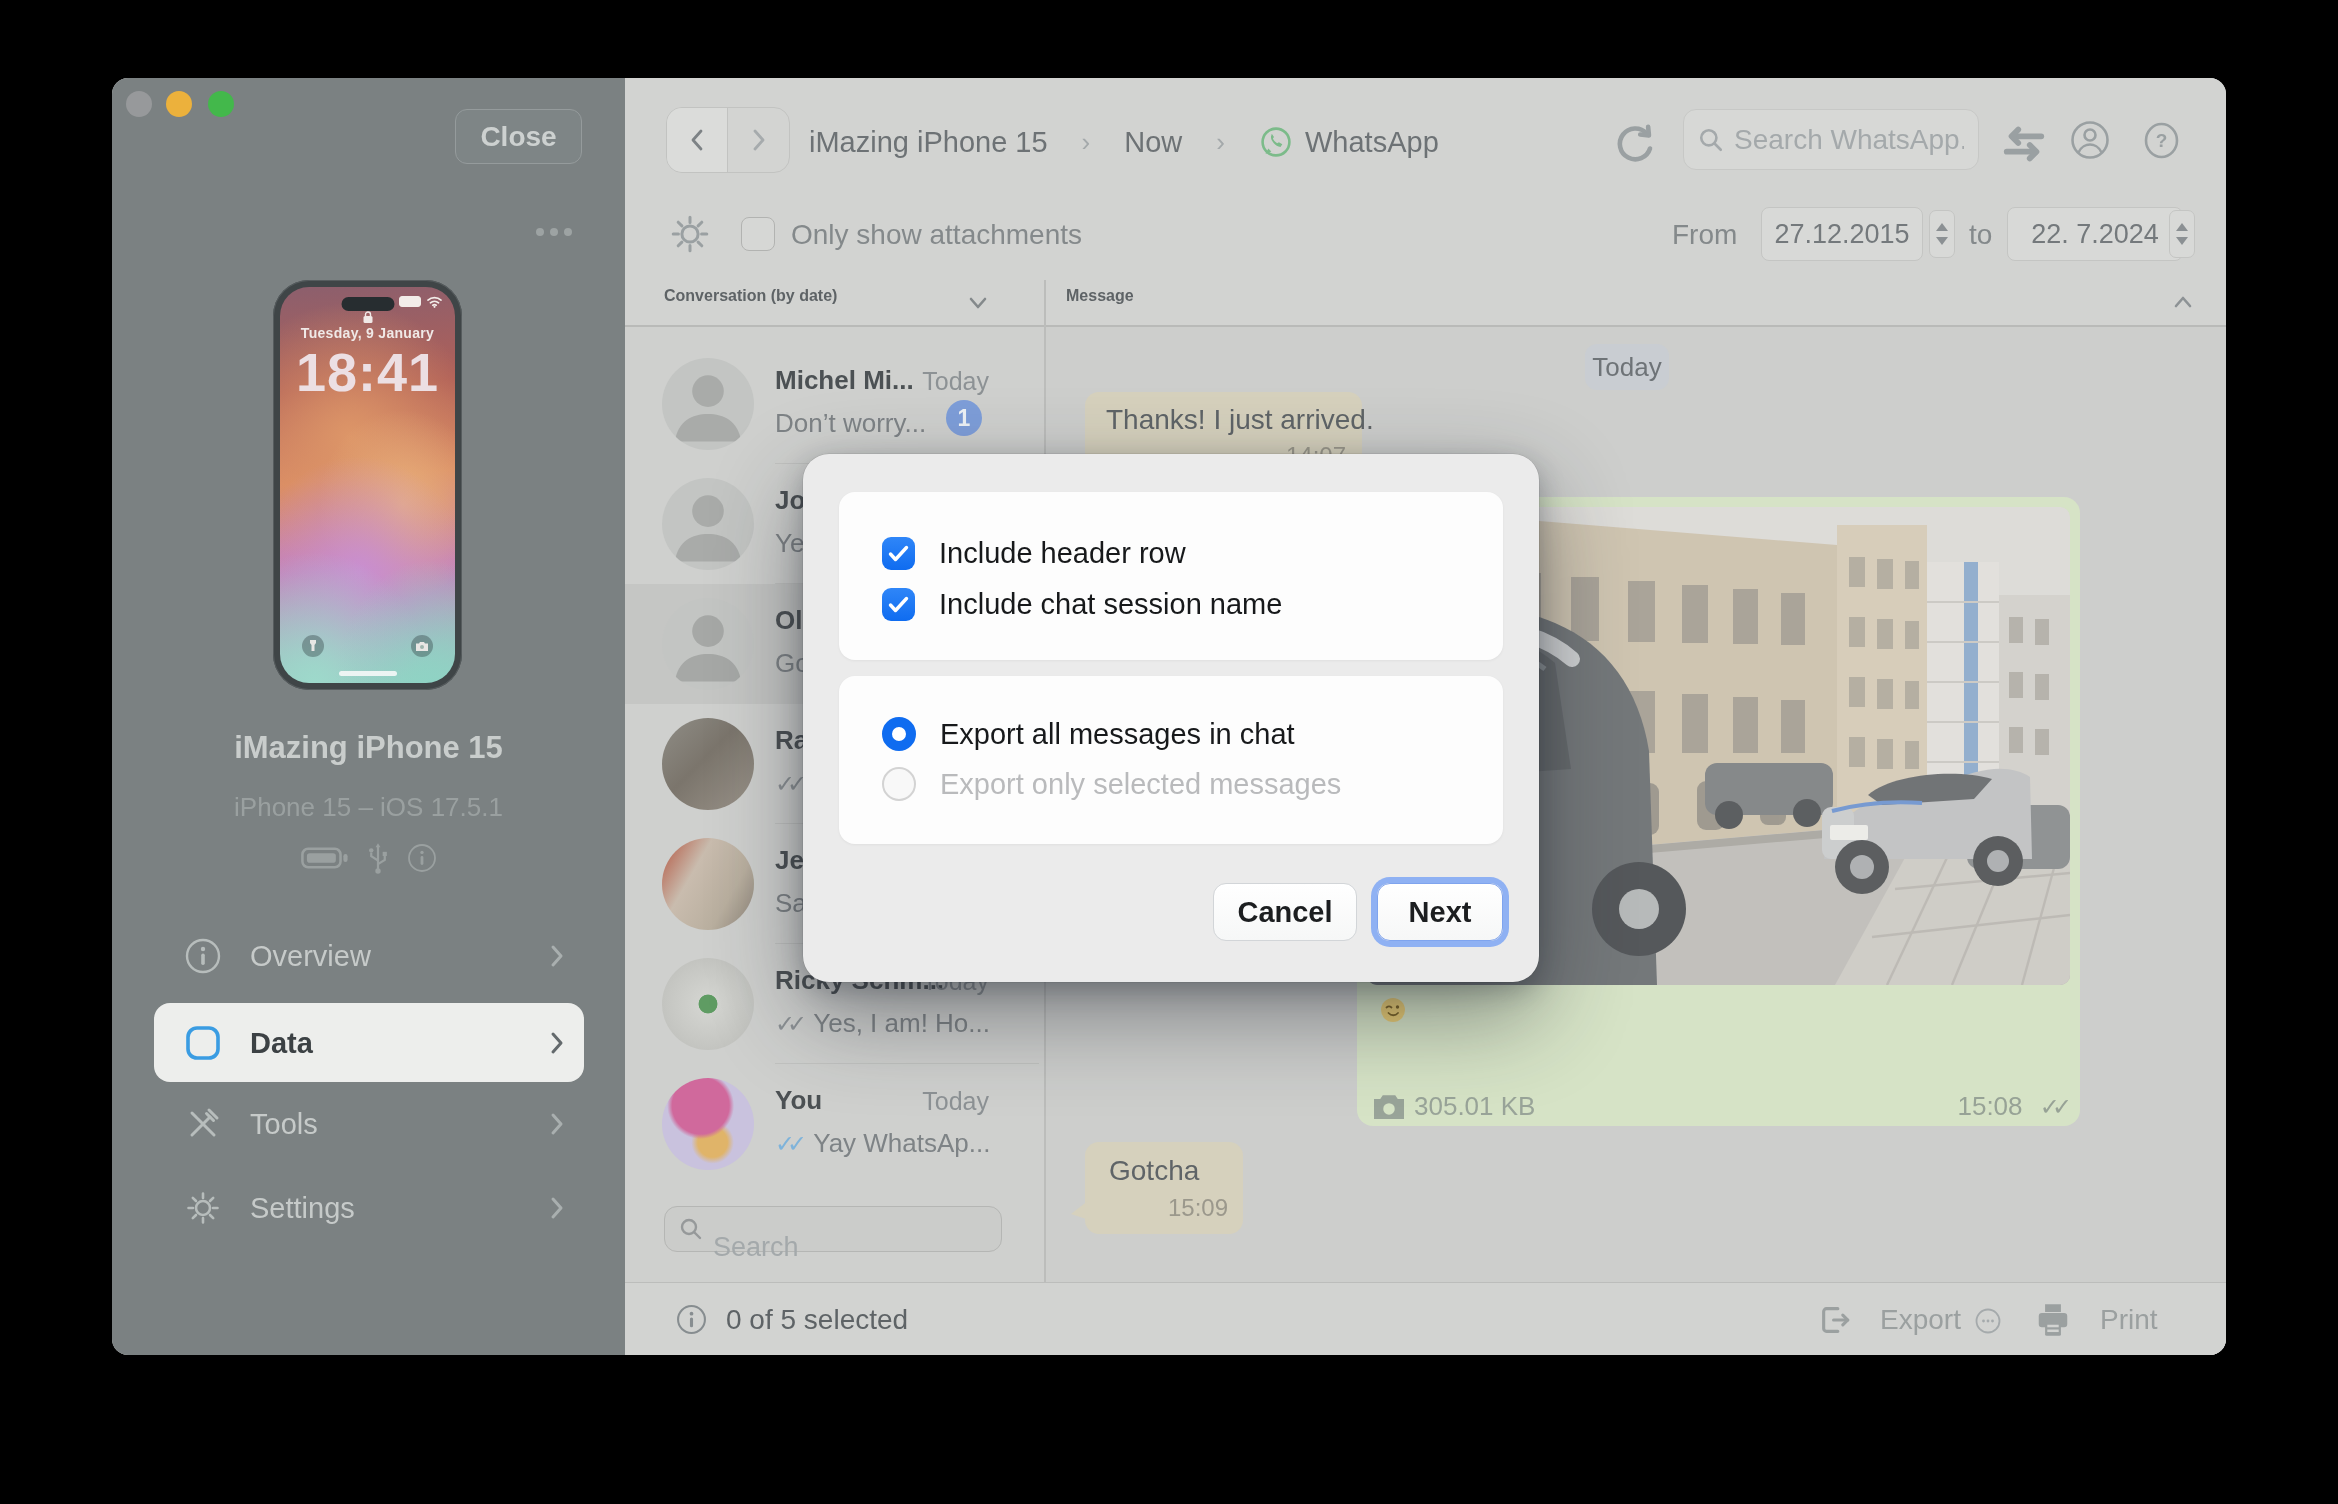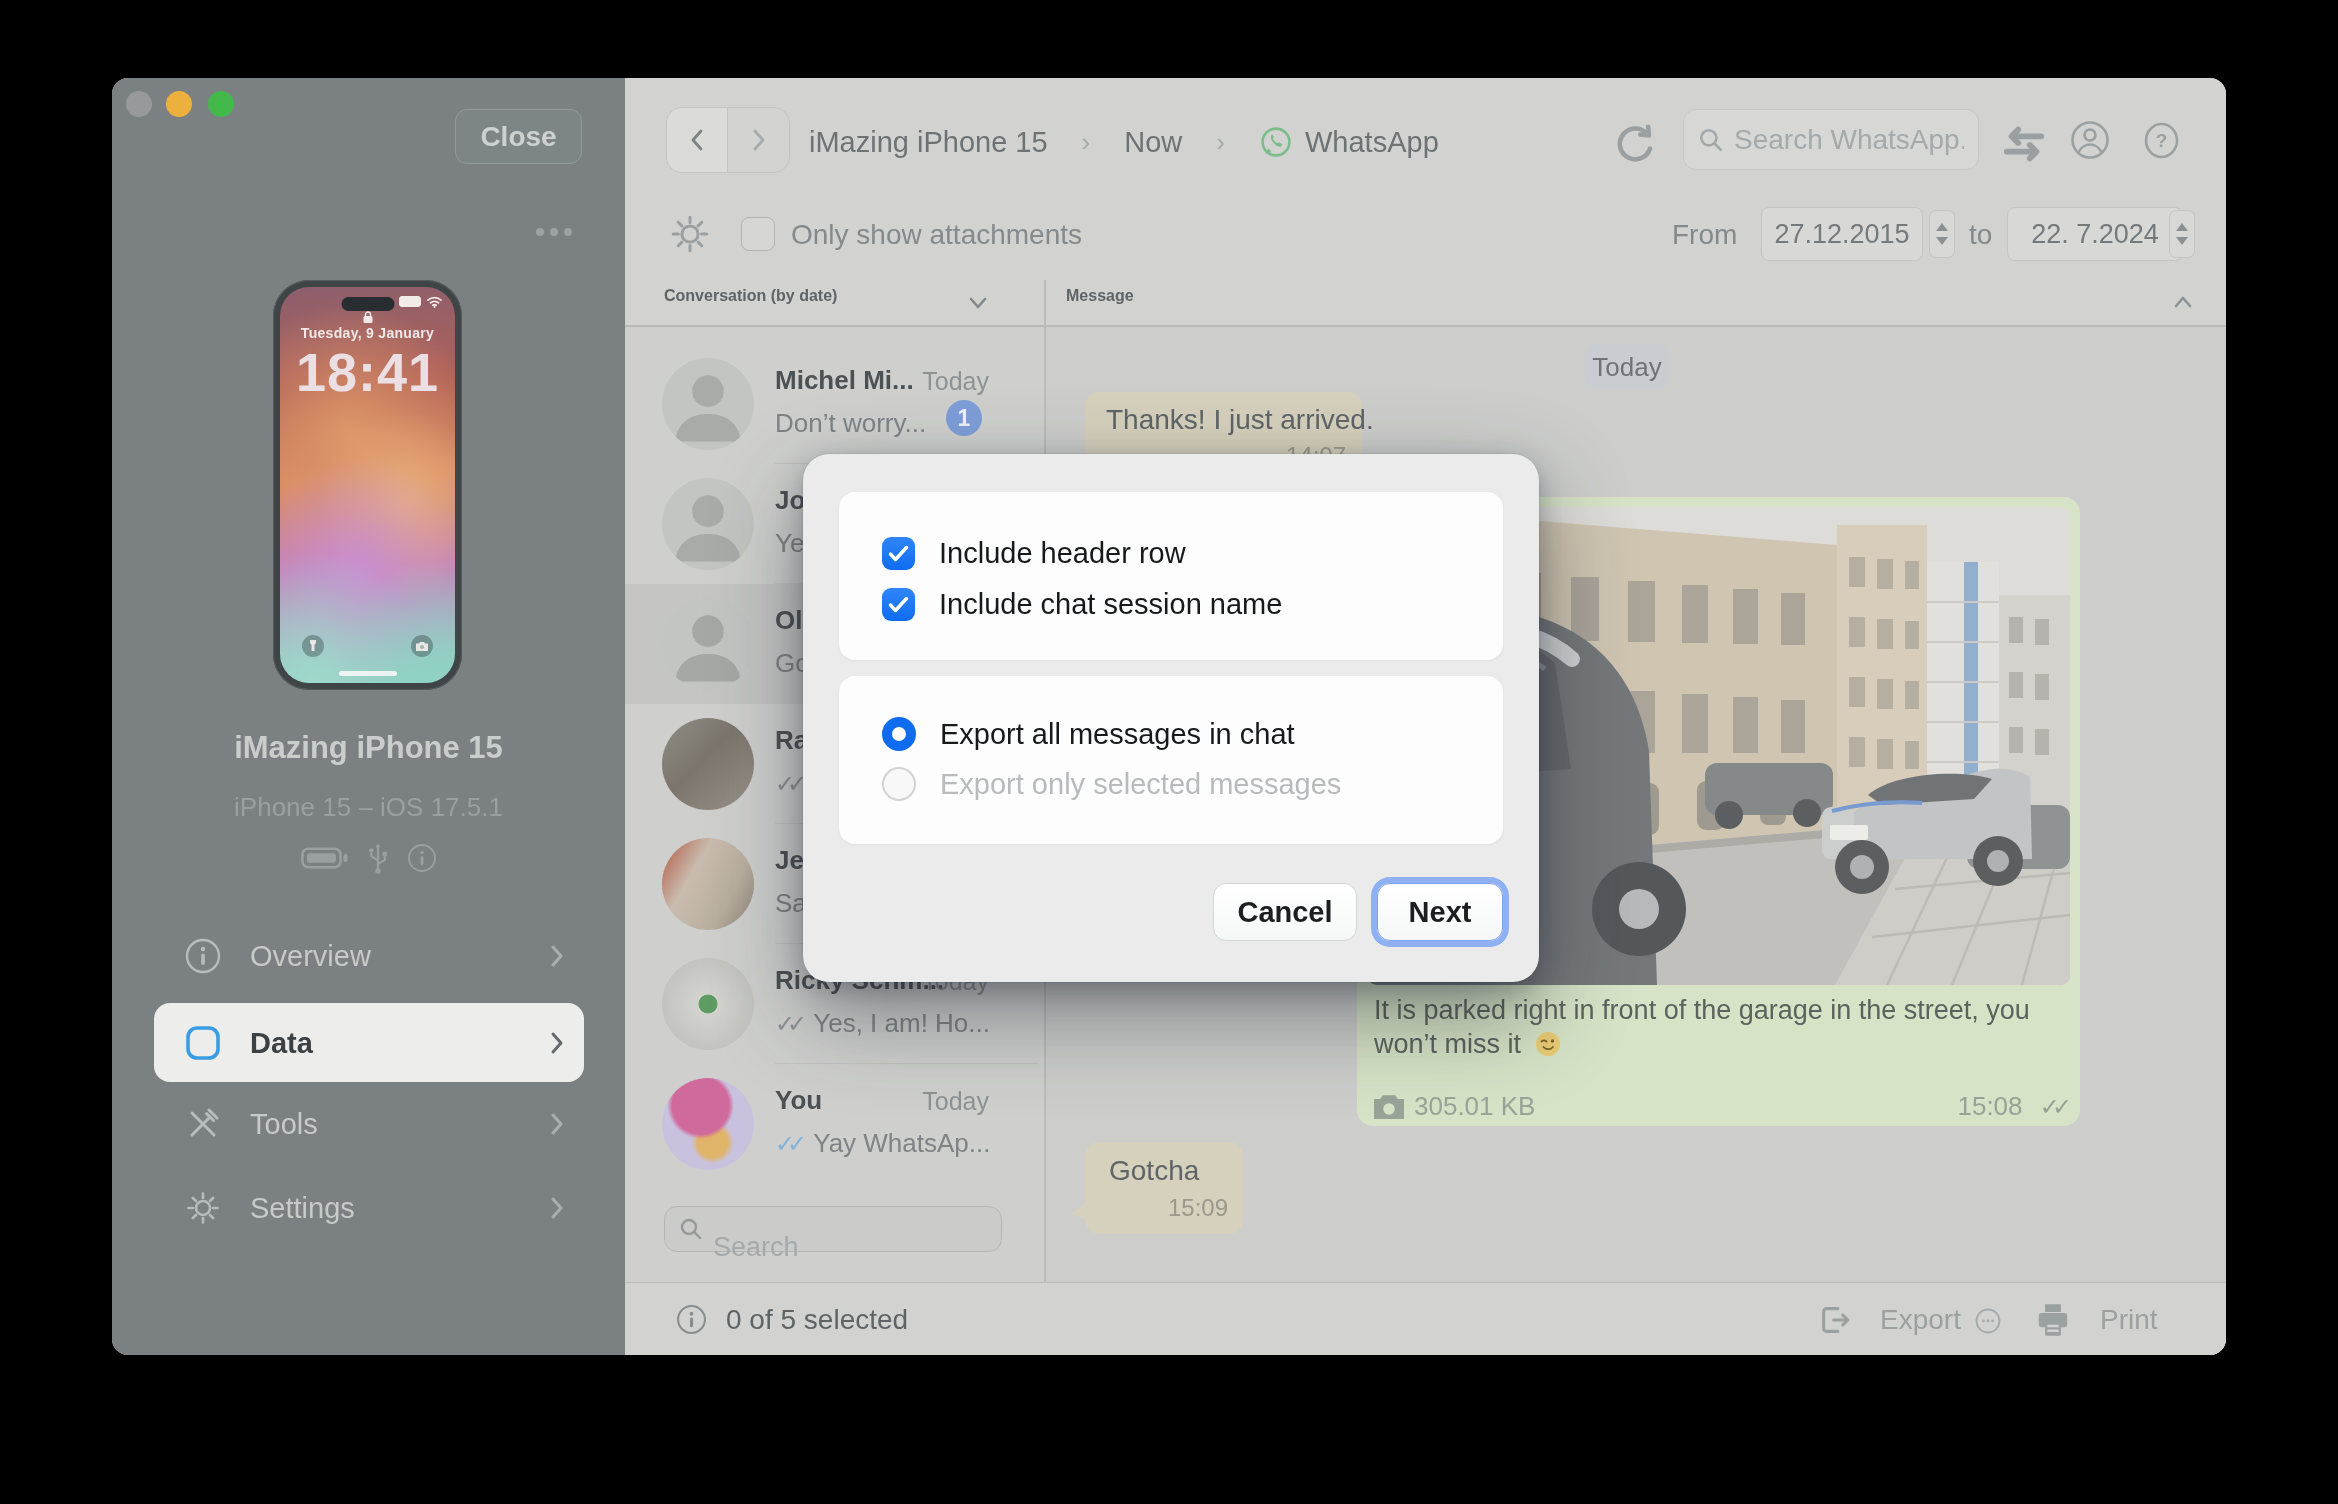--- a/index.html
+++ b/index.html
@@ -604,21 +604,20 @@
             <circle cx="98" cy="390" r="66" fill="#2f3336"></circle>
               <circle cx="98" cy="390" r="30" fill="#aeb1b2"></circle>
             <path d="M98,362 L98,418 M70,390 L126,390" stroke="#3c4043" stroke-width="10"></path>
             <circle cx="272" cy="402" r="47" fill="#33373a"></circle>
               <circle cx="272" cy="402" r="20" fill="#a9acad"></circle>
           </g>
           <rect width="703" height="478" fill="#ffffff" opacity="0.17"></rect>
         </svg>
       </div>
       <div class="abs caption" style="left:17px;top:496px">
-        <span>It is parked right in front of the garage in the street, you won’t miss it</span>
         <svg width="26" height="26" viewBox="0 0 26 26" style="vertical-align:-4px;margin-left:6px">
             <circle cx="13" cy="13" r="12" fill="#e9cc74"></circle>
             <path d="M6.5 10.5c1.6-1.4 3.4-1.4 5 0" stroke="#7a6327" stroke-width="1.8" fill="none" stroke-linecap="round"></path>
             <circle cx="17.5" cy="10" r="1.7" fill="#7a6327"></circle>
             <path d="M8.5 16c2.8 3 6.8 3 9.5 0" stroke="#7a6327" stroke-width="1.8" fill="none" stroke-linecap="round"></path>
           </svg>
       </div>
       <div class="abs meta-row" style="left:17px;top:594px">
         <span class="ic" style="width:30px;height:24px">
           <svg viewBox="0 0 24 19" fill="#99a499">

